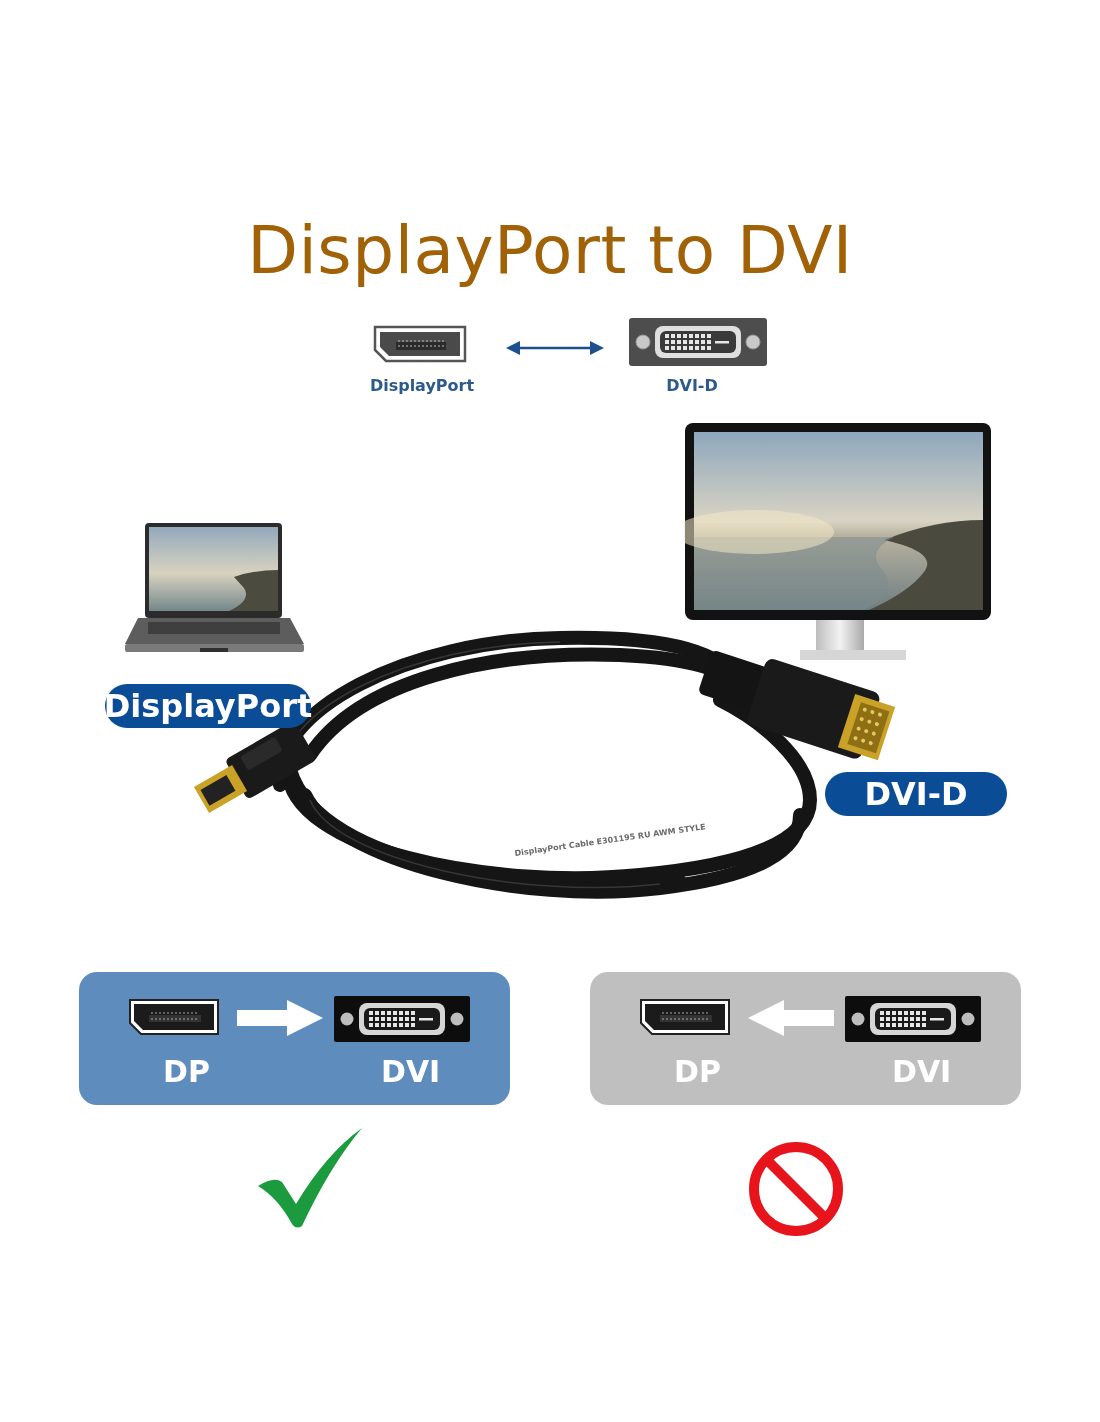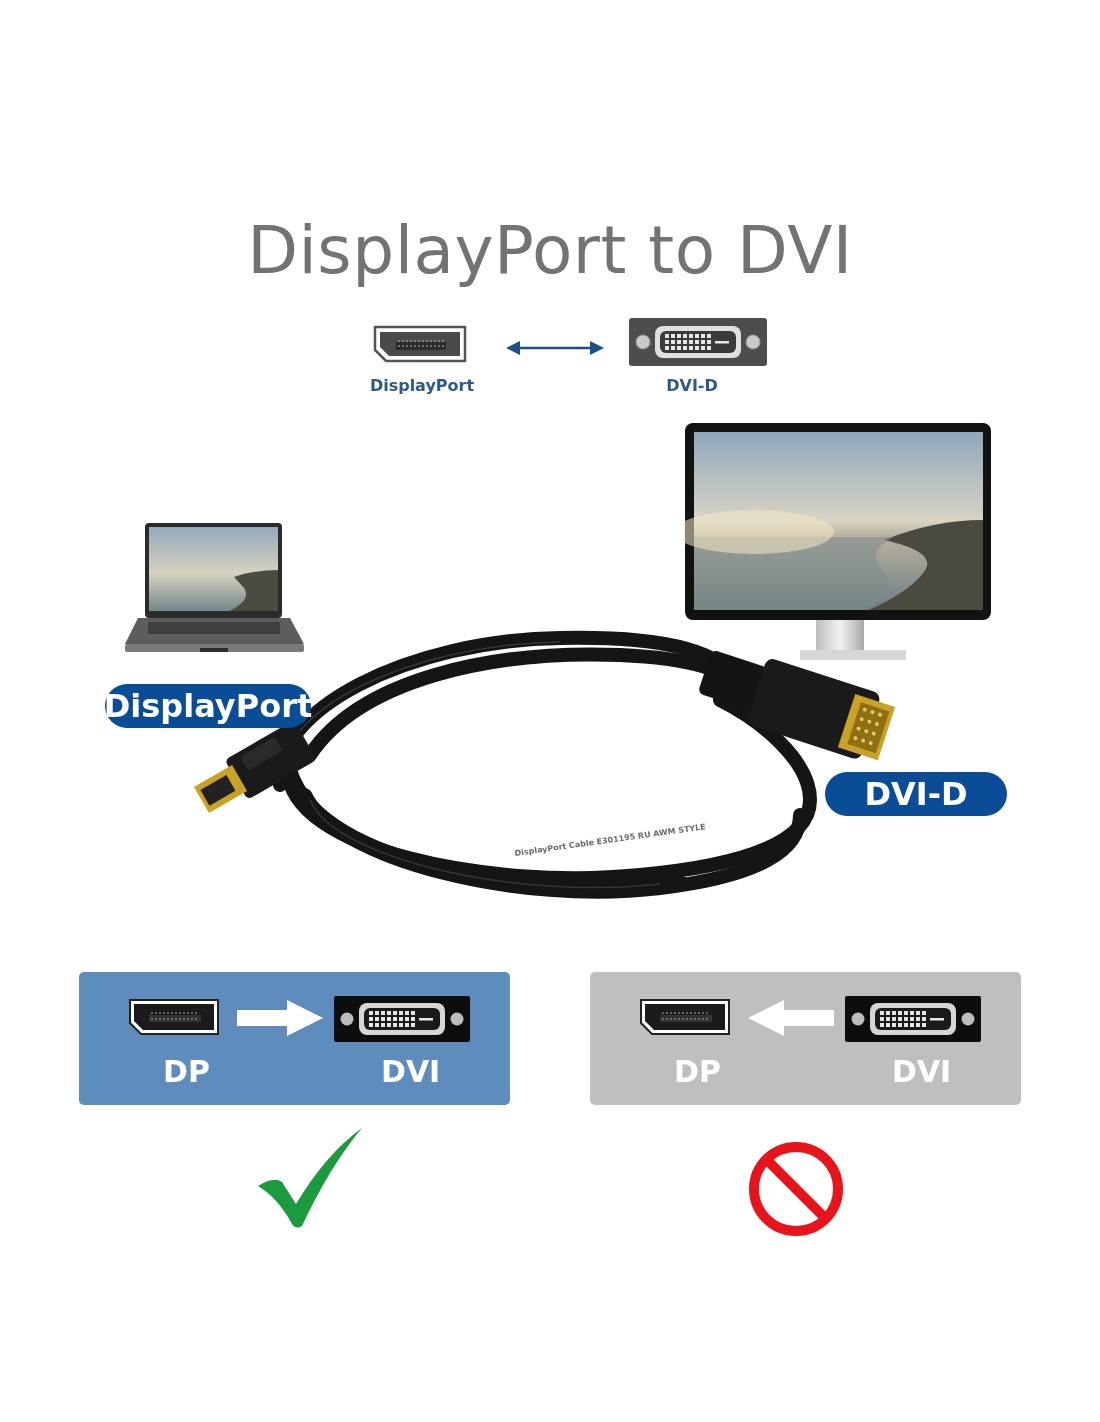--- a/index.html
+++ b/index.html
@@ -1,25 +1,25 @@
 <!DOCTYPE html>
 <html><head>
   <meta charset="utf-8">
   <style>
     html, body { margin: 0; padding: 0; background: #ffffff; }
     body { width: 1100px; height: 1422px; position: relative; overflow: hidden; font-family: "DejaVu Sans", sans-serif; }
     .abs { position: absolute; font-weight: bold; }
 
-    .title { left: 0; top: 212px; width: 1100px; text-align: center; font-size: 66px; color: #737373; letter-spacing: 0.5px; font-weight: normal; }
+    .title { left: 0; top: 212px; width: 1100px; text-align: center; font-size: 66px; color: #a16207; letter-spacing: 0.5px; font-weight: normal; }
 
     .top-port-label { font-size: 16px; color: #2d5a8c; text-align: center; }
 
     .pill { background: #0a4c96; color: #ffffff; border-radius: 22px; display: flex; align-items: center; justify-content: center; font-size: 32px; }
 
-    .panel { border-radius: 5px; }
+    .panel { border-radius: 18px; }
     .panel-ok { left: 79px; top: 972px; width: 431px; height: 133px; background: #5e8cbc; }
     .panel-no { left: 590px; top: 972px; width: 431px; height: 133px; background: #bfbfbf; }
     .panel-label { color: #ffffff; font-size: 30px; position: absolute; top: 82px; }
 
     svg { display: block; }
   </style>
 </head>
 <body>
 
 <div class="abs title">DisplayPort to DVI</div>

